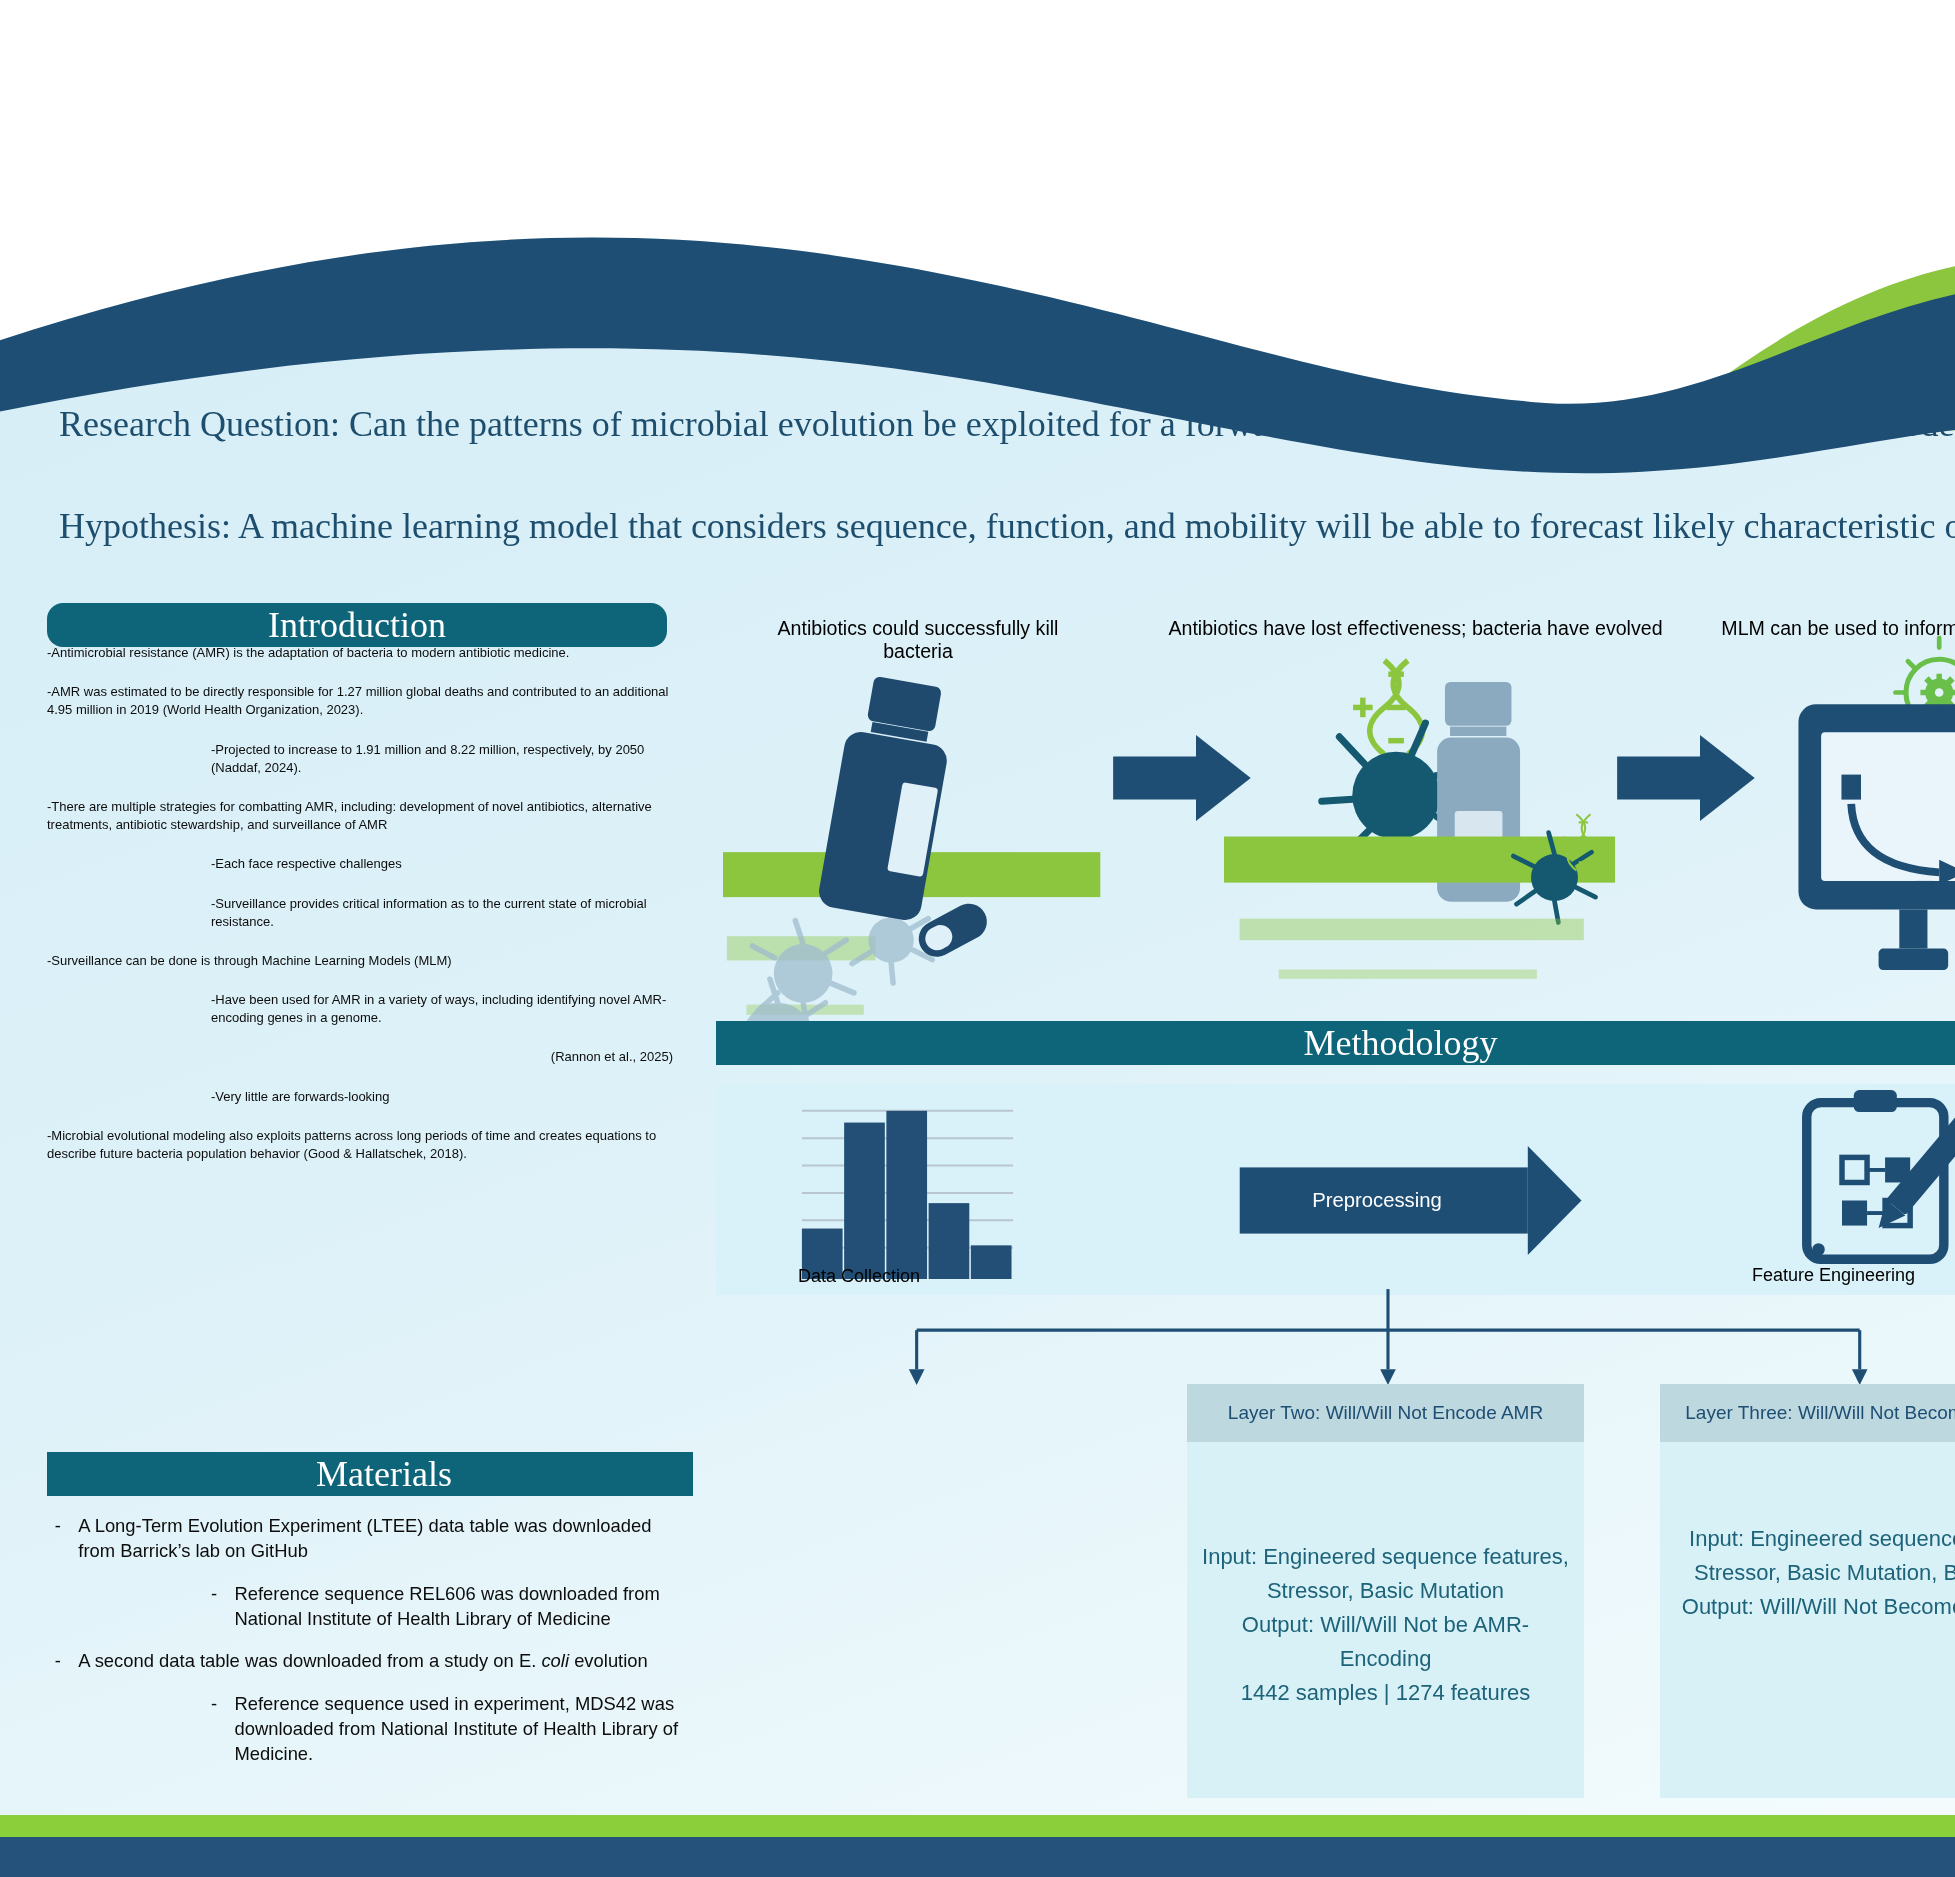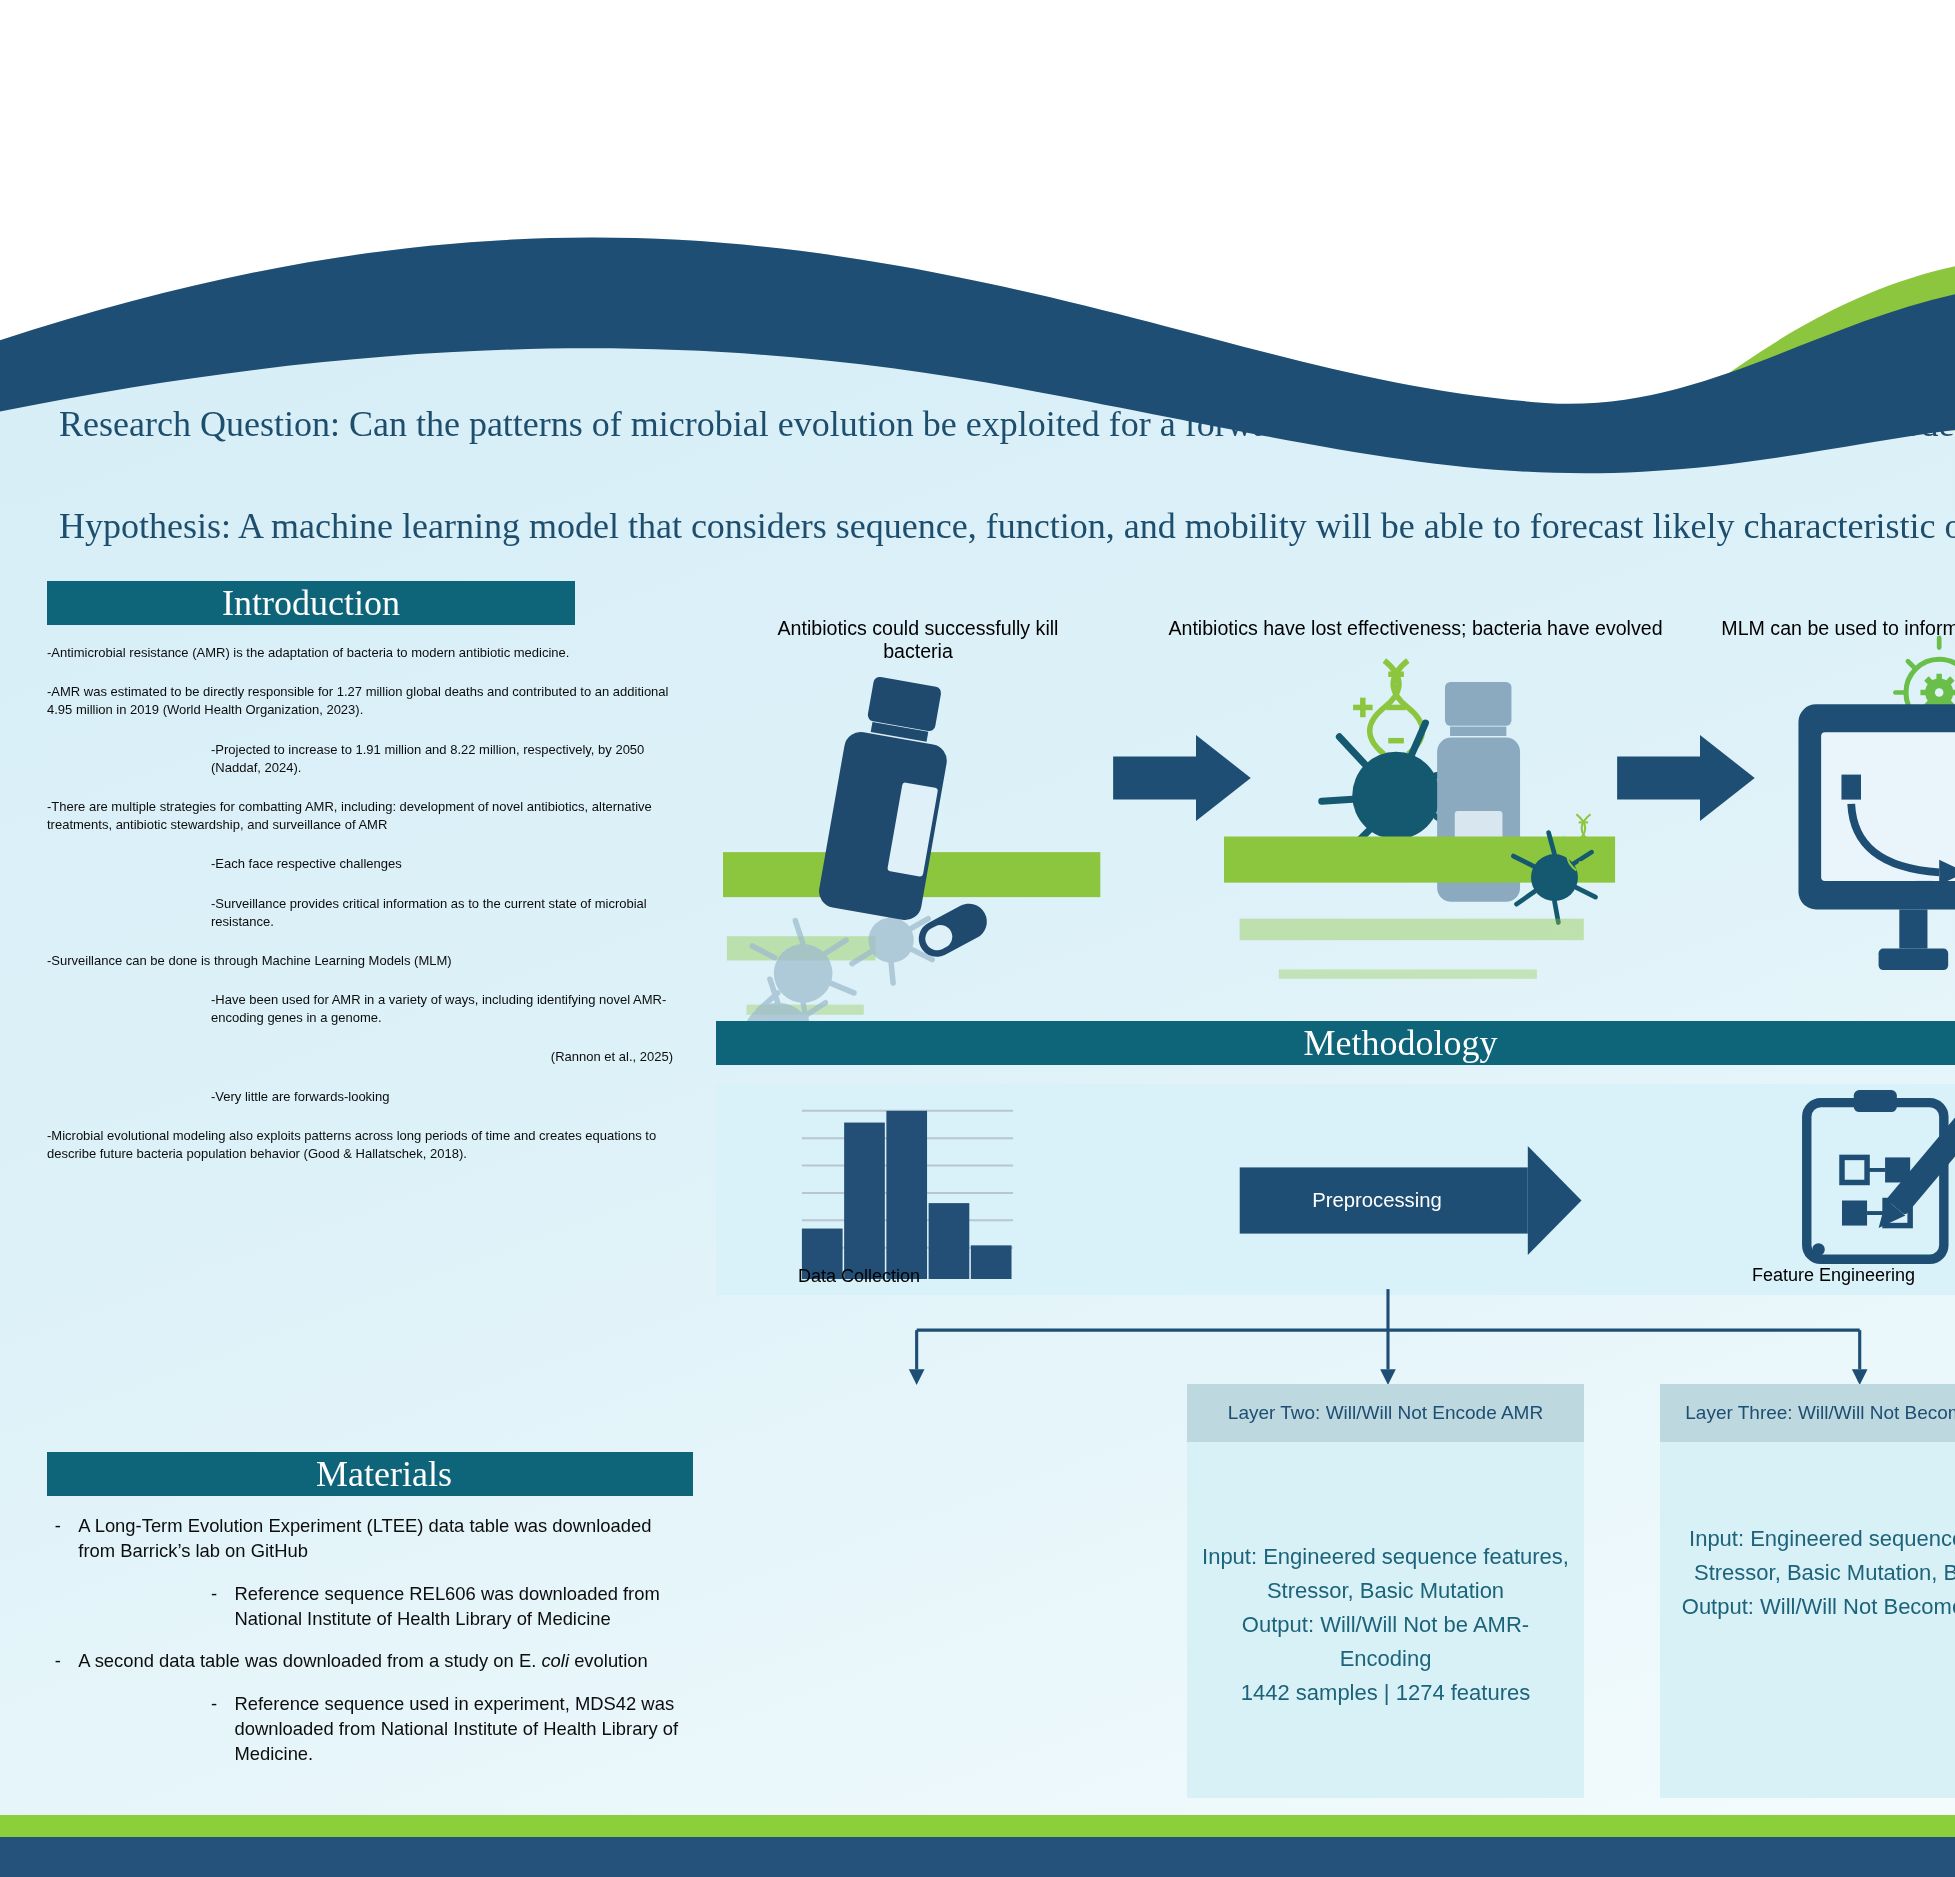--- a/index.html
+++ b/index.html
@@ -14,21 +14,21 @@
          font-size:53px;color:#1d4e6e;letter-spacing:0.4px;}
   #authors{top:134px;left:0;width:2816px;text-align:center;font-size:31px;color:#2b5d80;line-height:1.42;}
   
   .serifline{font-family:"Liberation Serif",serif;font-size:36px;color:#1d4e6e;}
   #rq{top:403px;left:59px;width:2718px;}
   #hyp{top:505px;left:59px;width:2737px;}
   
   .sechead{height:44px;background:#0e6478;color:#fff;text-align:center;
            font-family:"Liberation Serif",serif;font-size:36px;line-height:44px;z-index:2;}
   
-  #intro-head{top:581px;left:47px;width:528px;}
+  #intro-head{top:603px;left:47px;width:620px;border-radius:16px;}
   #intro-body{top:644px;left:47px;width:626px;font-size:13px;line-height:1.4;}
   #intro-body .para{margin-bottom:21px;}
   #intro-body .ind1{margin-left:164px;margin-top:9px;}
   #intro-body .aright{text-align:right;}
   #materials-head{top:1452px;left:47px;width:618px;padding-left:28px;}
   #materials-body{top:1514px;left:47px;width:634px;font-size:18.4px;line-height:1.35;}
   .mitem{display:flex;margin-bottom:18px;}
   .mitem .mark{width:23.5px;flex:none;}
   .mitem.lv0{margin-left:7.8px;}
   .mitem.lv1{margin-left:164px;}

